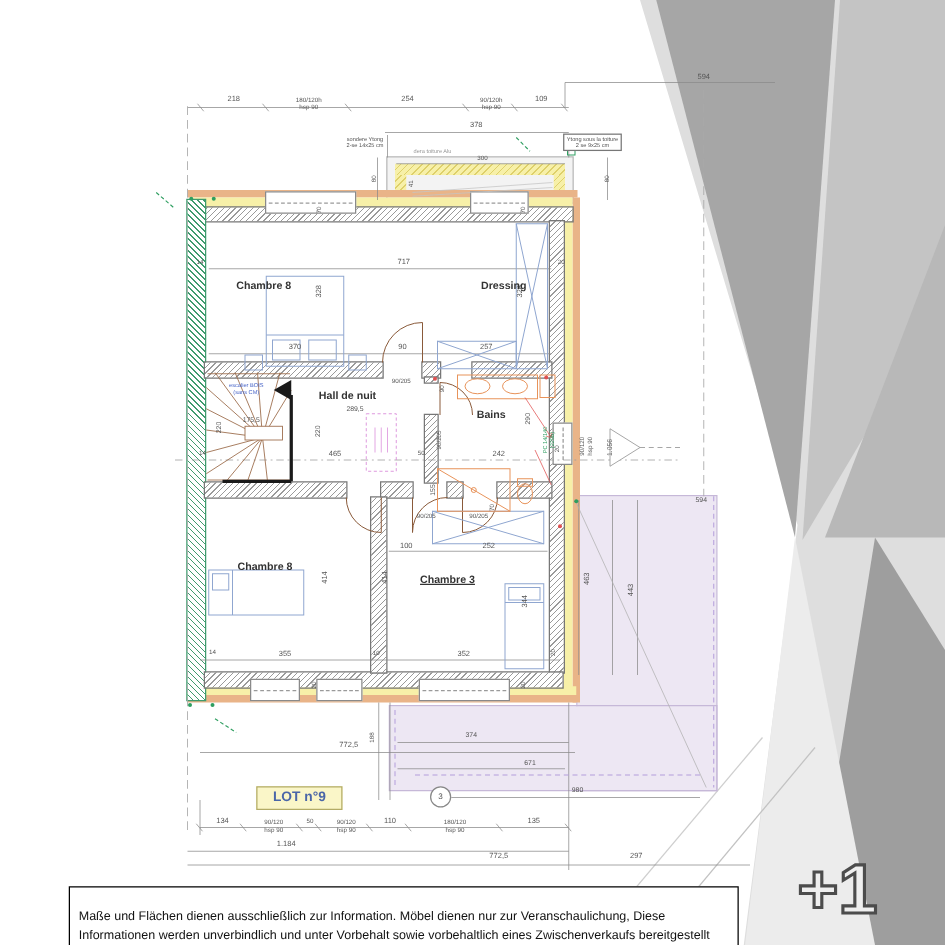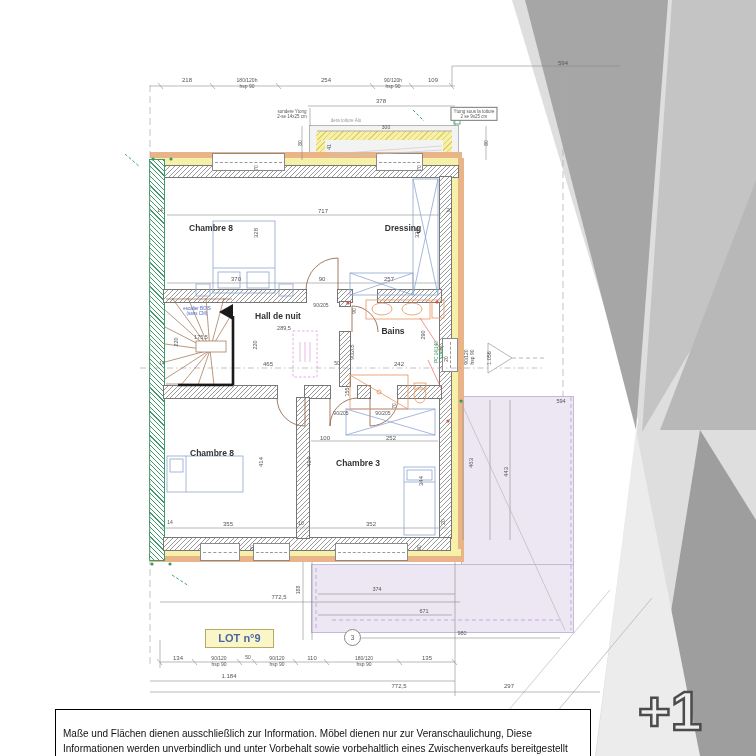--- a/index.html
+++ b/index.html
@@ -294,21 +294,21 @@
 (sans CM)</div>
         <div class="ann" style="left: 439px; top: 352px; font-size: 4.5px; color: rgb(46, 158, 96); transform: translate(-50%, -50%) rotate(-90deg);">PC 14/140
 (229b)</div>
       </div>
     <div id="rooms">
         <div class="room" style="left: 211px; top: 228px;">Chambre 8</div>
         <div class="room" style="left: 403px; top: 228px;">Dressing</div>
         <div class="room" style="left: 278px; top: 316px;">Hall de nuit</div>
         <div class="room" style="left: 393px; top: 331px; text-align: center;">Bains</div>
         <div class="room" style="left: 212px; top: 453px;">Chambre 8</div>
-        <div class="room" style="left: 358px; top: 463px;">Chambre 3</div>
+        <div class="room" style="left: 358px; top: 463px; text-decoration: underline;">Chambre 3</div>
       </div>
 
     <div class="lot">LOT n°9</div>
     <div class="axis">3</div>
   </div>
 
   <div class="floor-badge">+1</div>
   <div class="disclaimer">Maße und Flächen dienen ausschließlich zur Information. Möbel dienen nur zur Veranschaulichung, Diese Informationen werden unverbindlich und unter Vorbehalt sowie vorbehaltlich eines Zwischenverkaufs bereitgestellt</div>
 </div>
 

